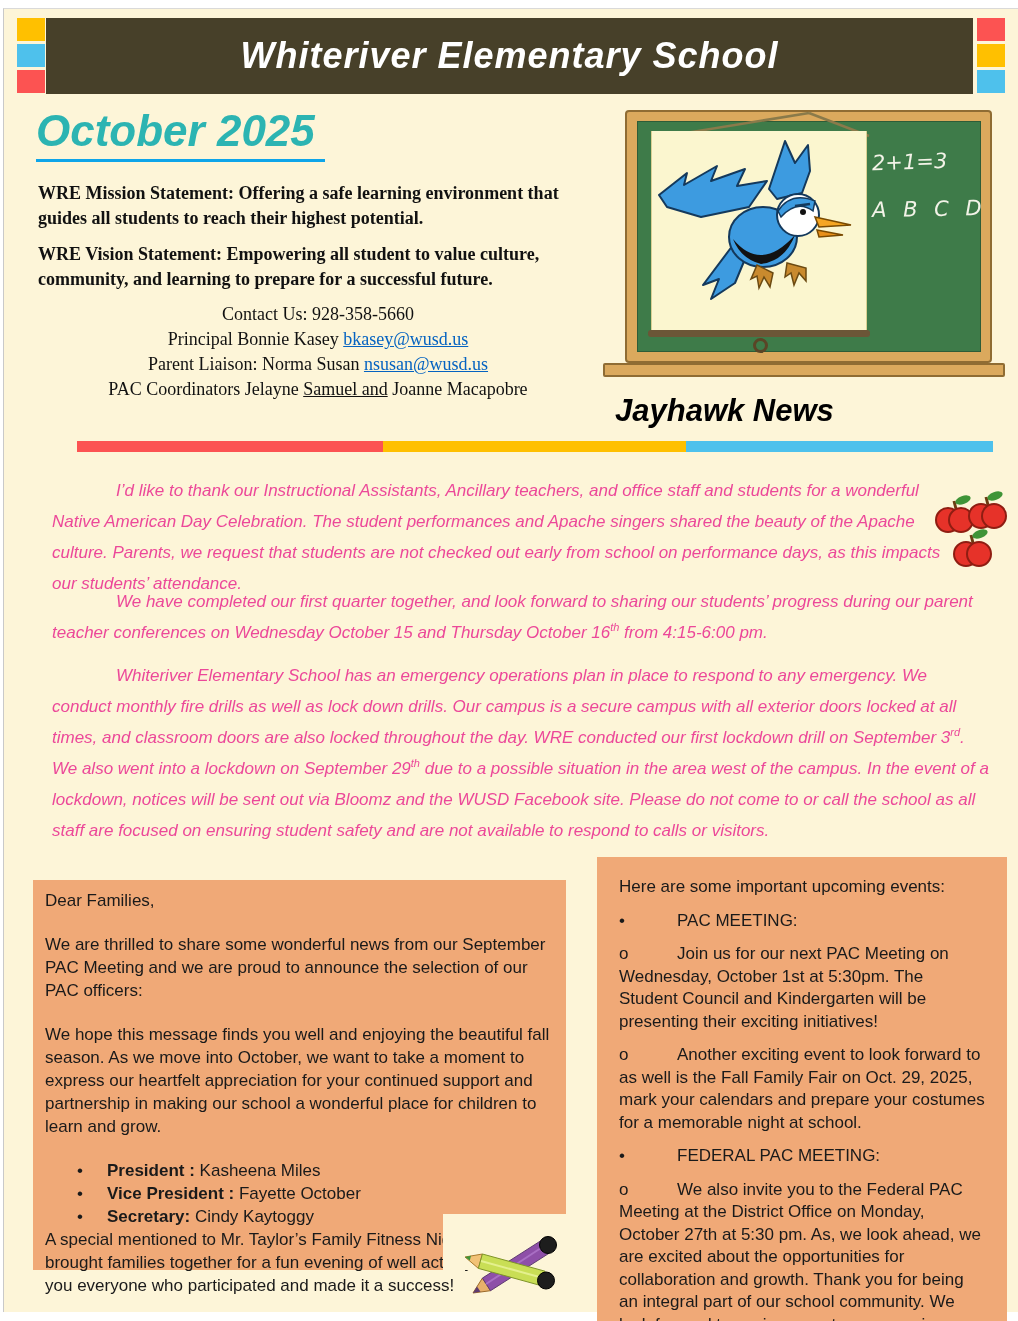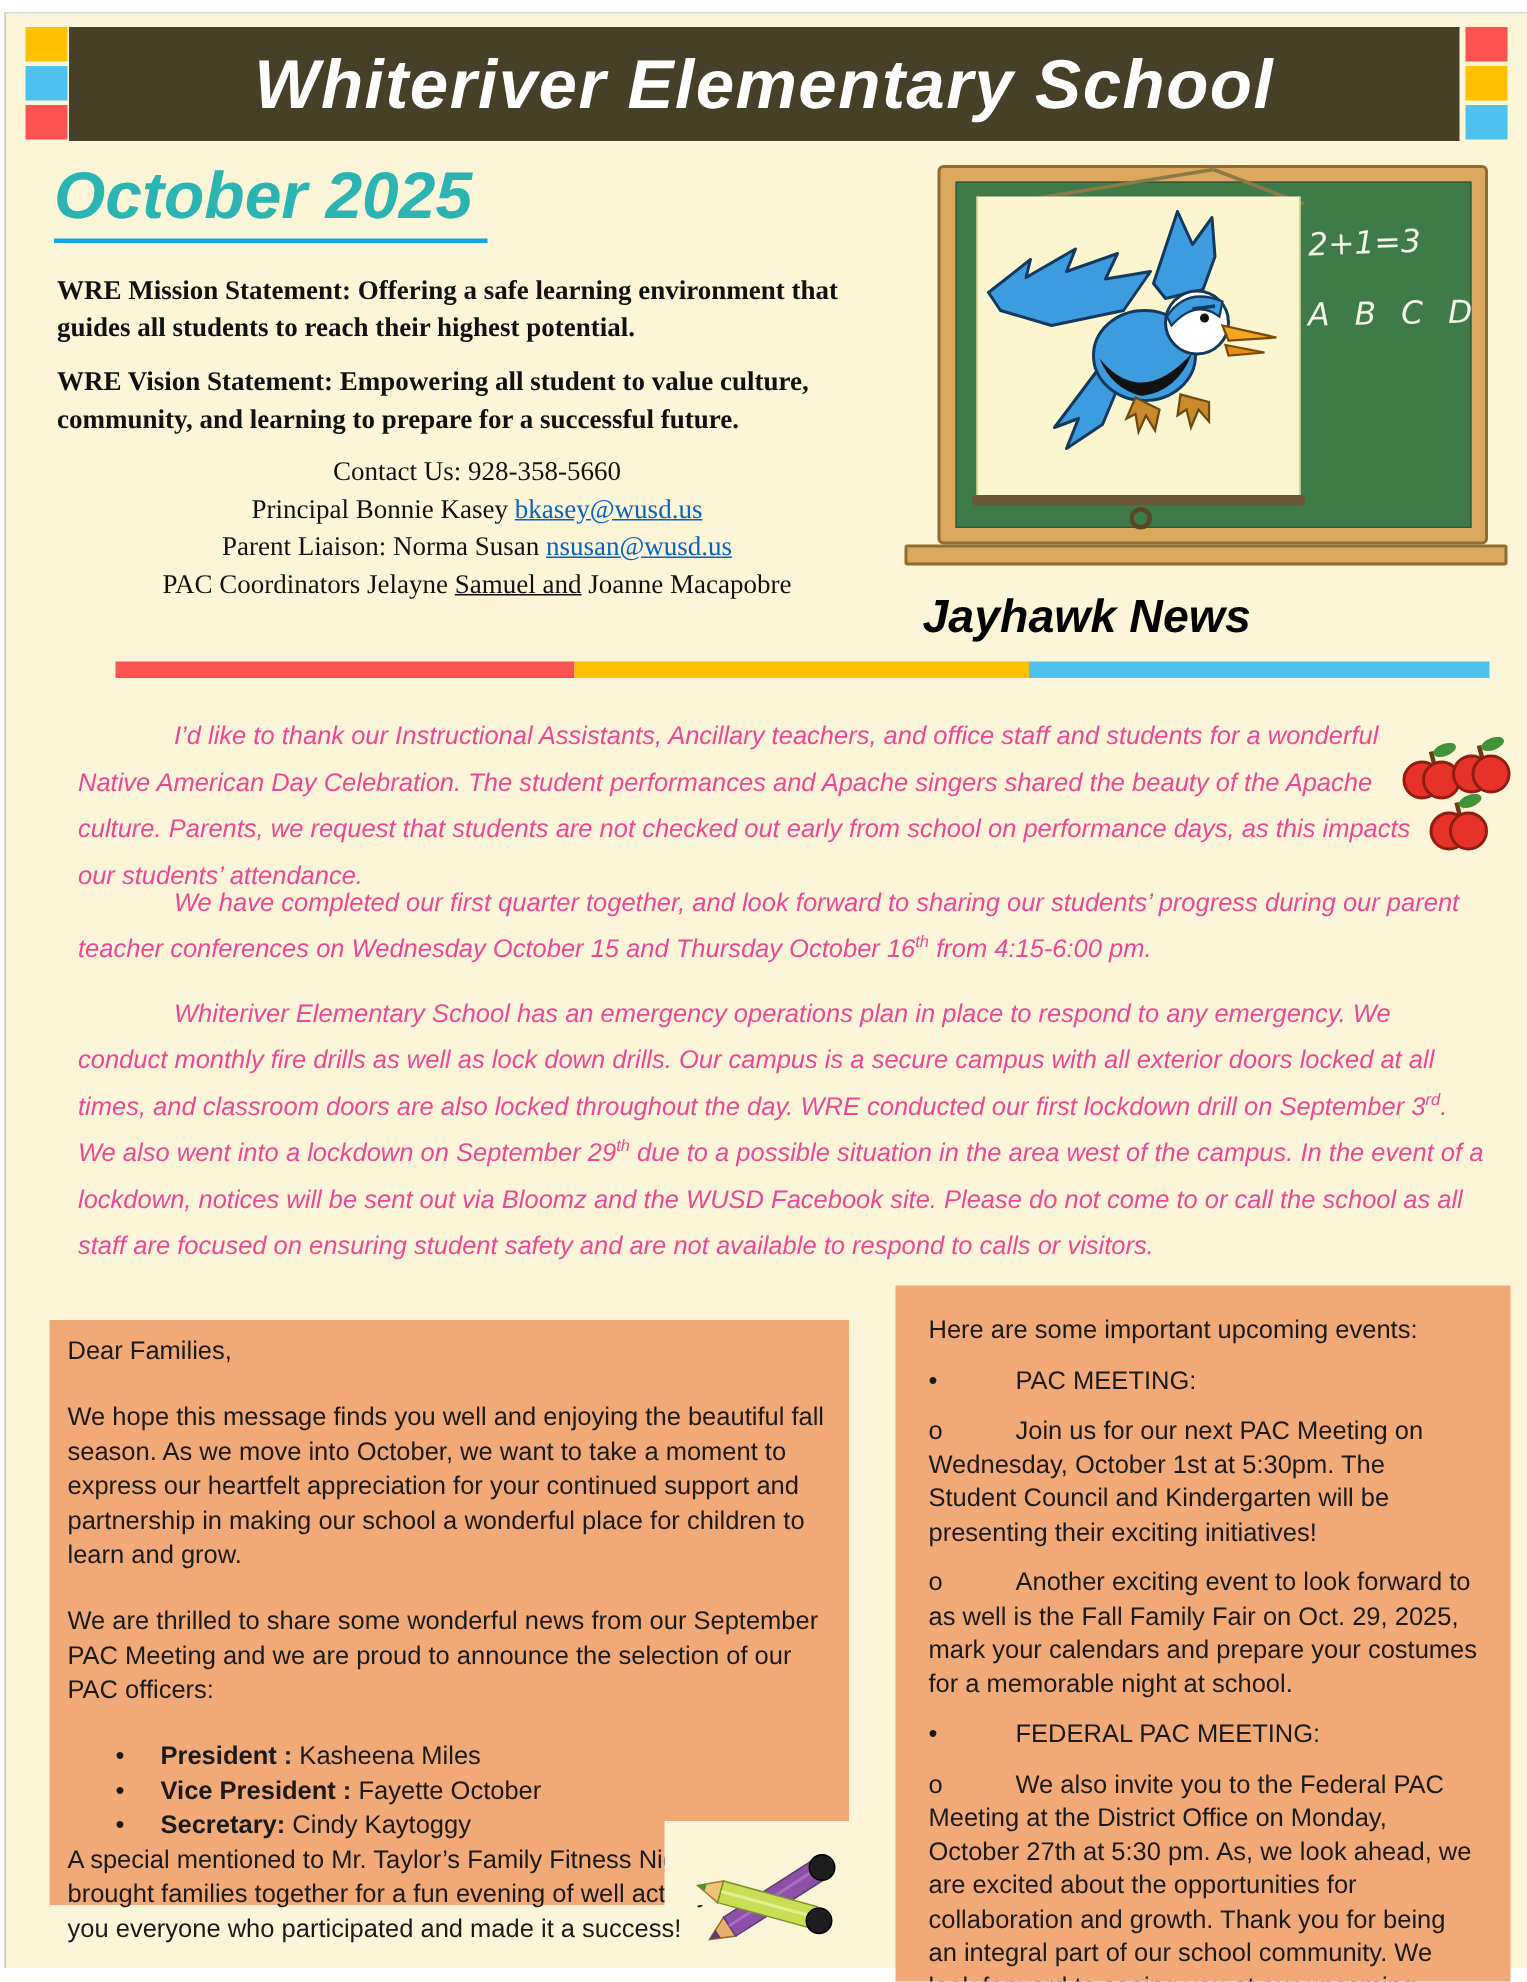--- a/index.html
+++ b/index.html
@@ -10,21 +10,21 @@
   .page-bg{
     position:absolute;left:3px;top:8px;right:0;bottom:9px;
     background:#FDF5D8;border-left:1px solid #c9c9c9;border-top:1px solid #d9d9d9;
   }
   
   .masthead{
     position:absolute;left:46px;top:18px;width:927px;height:76px;background:#474029;
     display:flex;align-items:center;justify-content:center;
   }
   .masthead-title{
-    color:#ffffff;font-size:46px;font-weight:bold;font-style:italic;letter-spacing:1px;
+    color:#ffffff;font-size:36px;font-weight:bold;font-style:italic;letter-spacing:1px;
     white-space:nowrap;
   }
   .sq{position:absolute;width:28px;height:23px}
   .sq.l{left:17px}.sq.r{left:977px}
   .sq.y{background:#FFC000}.sq.b{background:#4EC1EC}.sq.rd{background:#FC5352}
   
   .issue-title{
     position:absolute;left:36px;top:106px;
     font-size:44px;font-weight:bold;font-style:italic;color:#2CB4B2;
     border-bottom:3px solid #0ea5e9;padding:0 10px 3px 0;
@@ -204,22 +204,22 @@
     <circle cx="46" cy="67" r="12" fill="#E63229" stroke="#8f1d12" stroke-width="2"></circle>
   </g>
 </svg>
 <p class="news-p p2"><span>We have completed our first quarter together, and look forward to sharing our students’ progress during our parent teacher conferences on Wednesday October 15 and Thursday October 16</span><sup>th</sup><span> from 4:15-6:00 pm.</span></p>
 <p class="news-p p3"><span>Whiteriver Elementary School has an emergency operations plan in place to respond to any emergency. We conduct monthly fire drills as well as lock down drills. Our campus is a secure campus with all exterior doors locked at all times, and classroom doors are also locked throughout the day. WRE conducted our first lockdown drill on September 3</span><sup>rd</sup><span>. We also went into a lockdown on September 29</span><sup>th</sup><span> due to a possible situation in the area west of the campus. In the event of a lockdown, notices will be sent out via Bloomz and the WUSD Facebook site. Please do not come to or call the school as all staff are focused on ensuring student safety and are not available to respond to calls or visitors.</span></p>
 
 <div class="pac-heading">WRE Parent Advisory Council (PAC)</div>
 
 <div class="letter-box">
   <p>Dear Families,</p>
+  <p>We are thrilled to share some wonderful news from our September PAC Meeting and we are proud to announce the selection of our PAC officers:</p>
   <p>We hope this message finds you well and enjoying the beautiful fall season. As we move into October, we want to take a moment to express our heartfelt appreciation for your continued support and partnership in making our school a wonderful place for children to learn and grow.</p>
-  <p>We are thrilled to share some wonderful news from our September PAC Meeting and we are proud to announce the selection of our PAC officers:</p>
   <div class="officer">
     <span class="dot">•</span>
     <span class="role">President :</span><span> Kasheena Miles</span>
   </div>
   <div class="officer">
     <span class="dot">•</span>
     <span class="role">Vice President :</span><span> Fayette October</span>
   </div>
   <div class="officer">
     <span class="dot">•</span>

